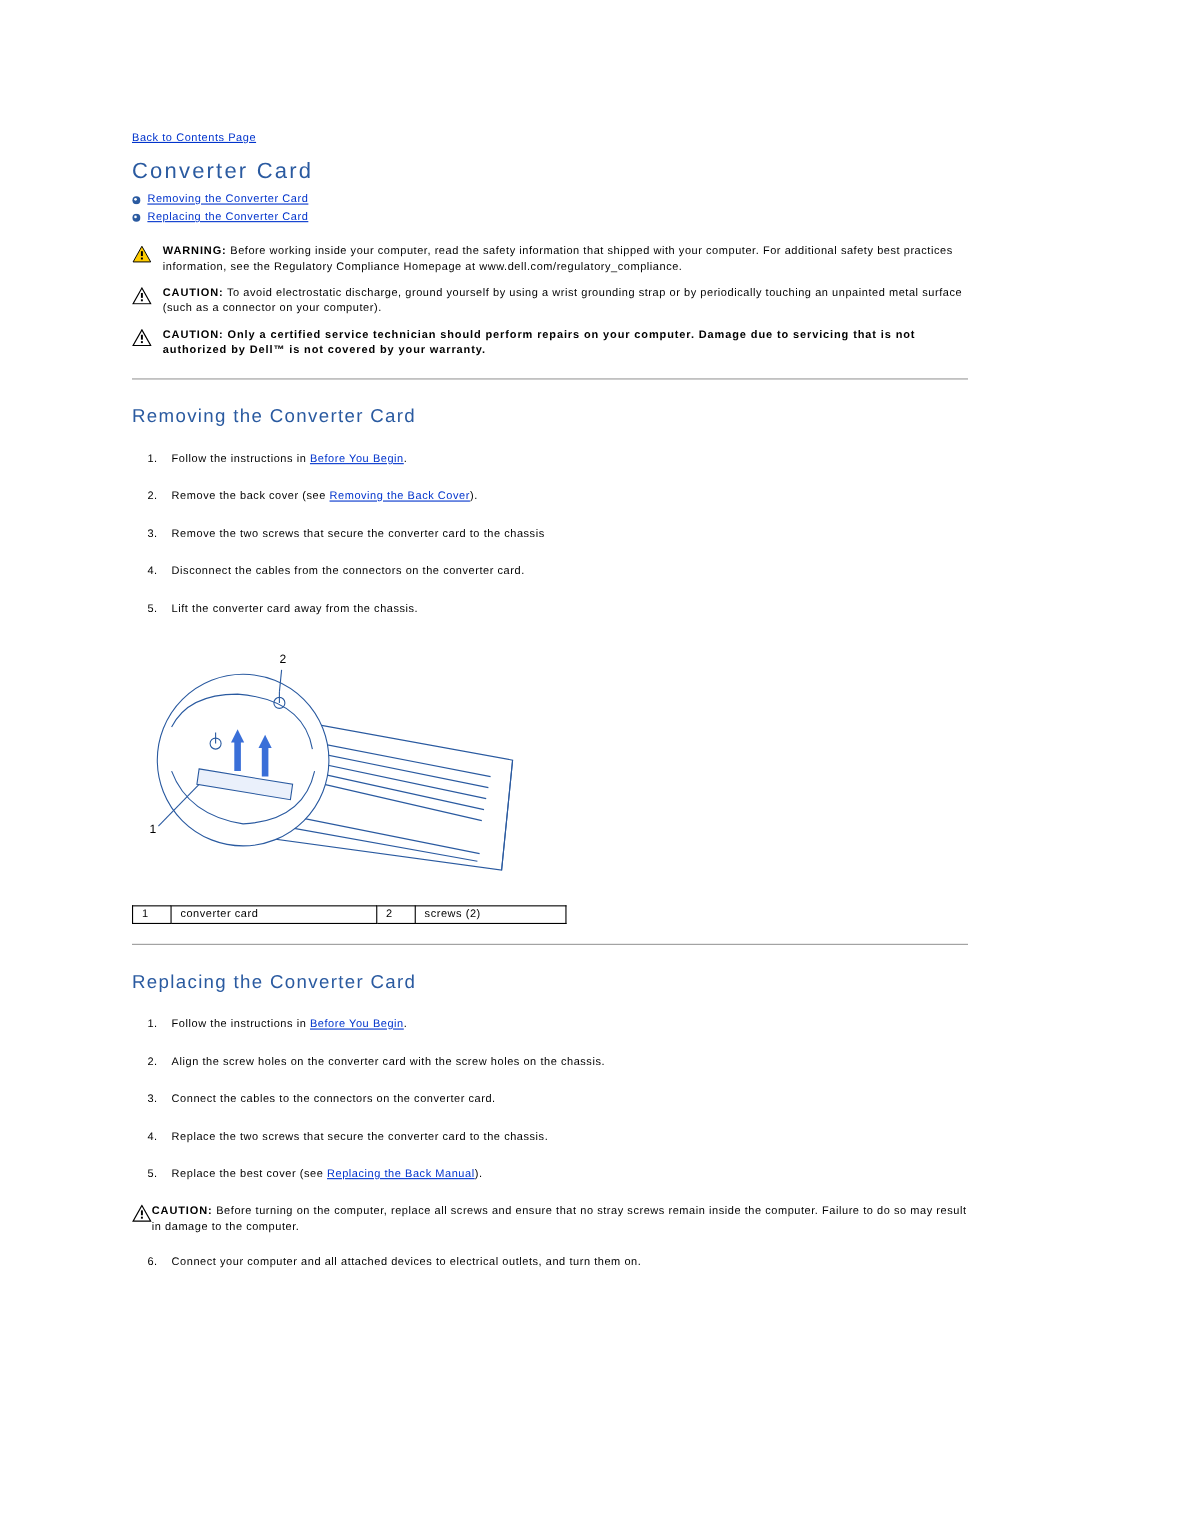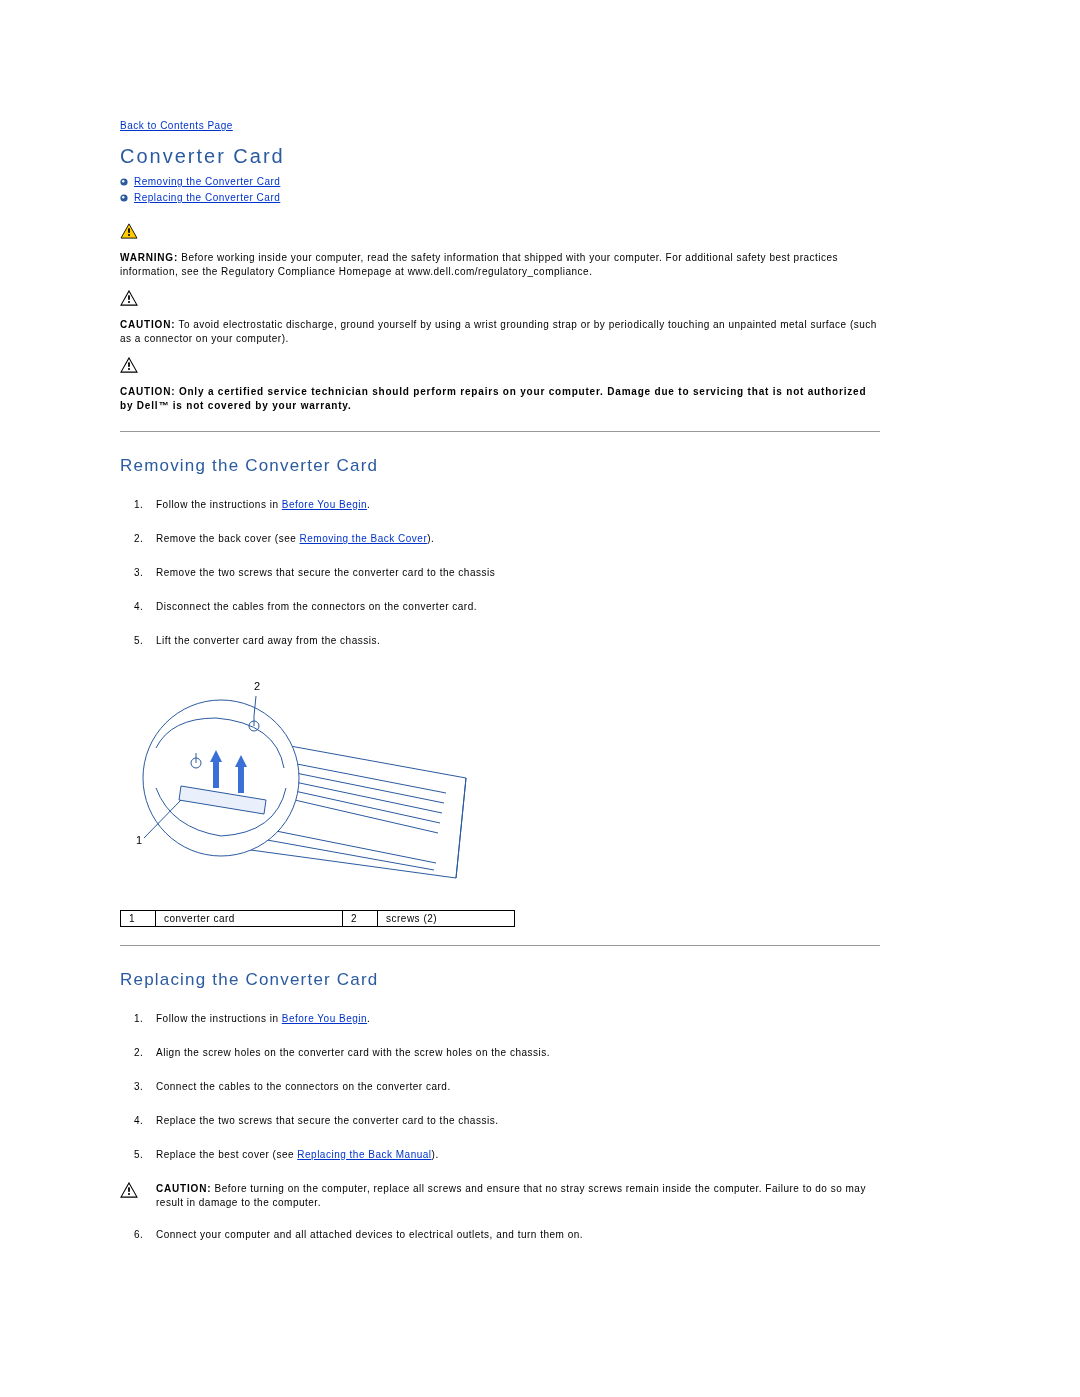--- a/index.html
+++ b/index.html
@@ -55,21 +55,20 @@
     text-decoration: underline;
     font-size: 10px;
     letter-spacing: 0.5px;
   }
   .notice {
     display: flex;
     gap: 10px;
     margin: 10px 0;
     line-height: 14px;
     letter-spacing: 0.5px;
-    flex-direction: column;
   }
   .notice .tri-icon {
     flex: 0 0 18px;
     width: 18px;
     height: 16px;
     padding-top: 1px;
   }
   .notice .tri-icon svg { display:block; }
   .notice-body { flex: 1; font-size: 10px; }
   .notice-body b { font-weight: bold; letter-spacing: 0.8px; }
@@ -123,21 +122,21 @@
     border: 1px solid #000;
     font-size: 10px;
     letter-spacing: 0.5px;
     padding: 2px 8px;
   }
   .legend-table td.num { width: 18px; text-align:left; }
   .legend-table td.lbl1 { width: 170px; }
   .legend-table td.lbl2 { width: 120px; }
   .inline-notice {
     display: flex;
-    gap: 18px;
+    gap: 0;
     margin: 10px 0 18px 0;
     line-height: 14px;
     letter-spacing: 0.5px;
   }
 </style>
 </head>
 <body>
 
 <div class="page">
 

